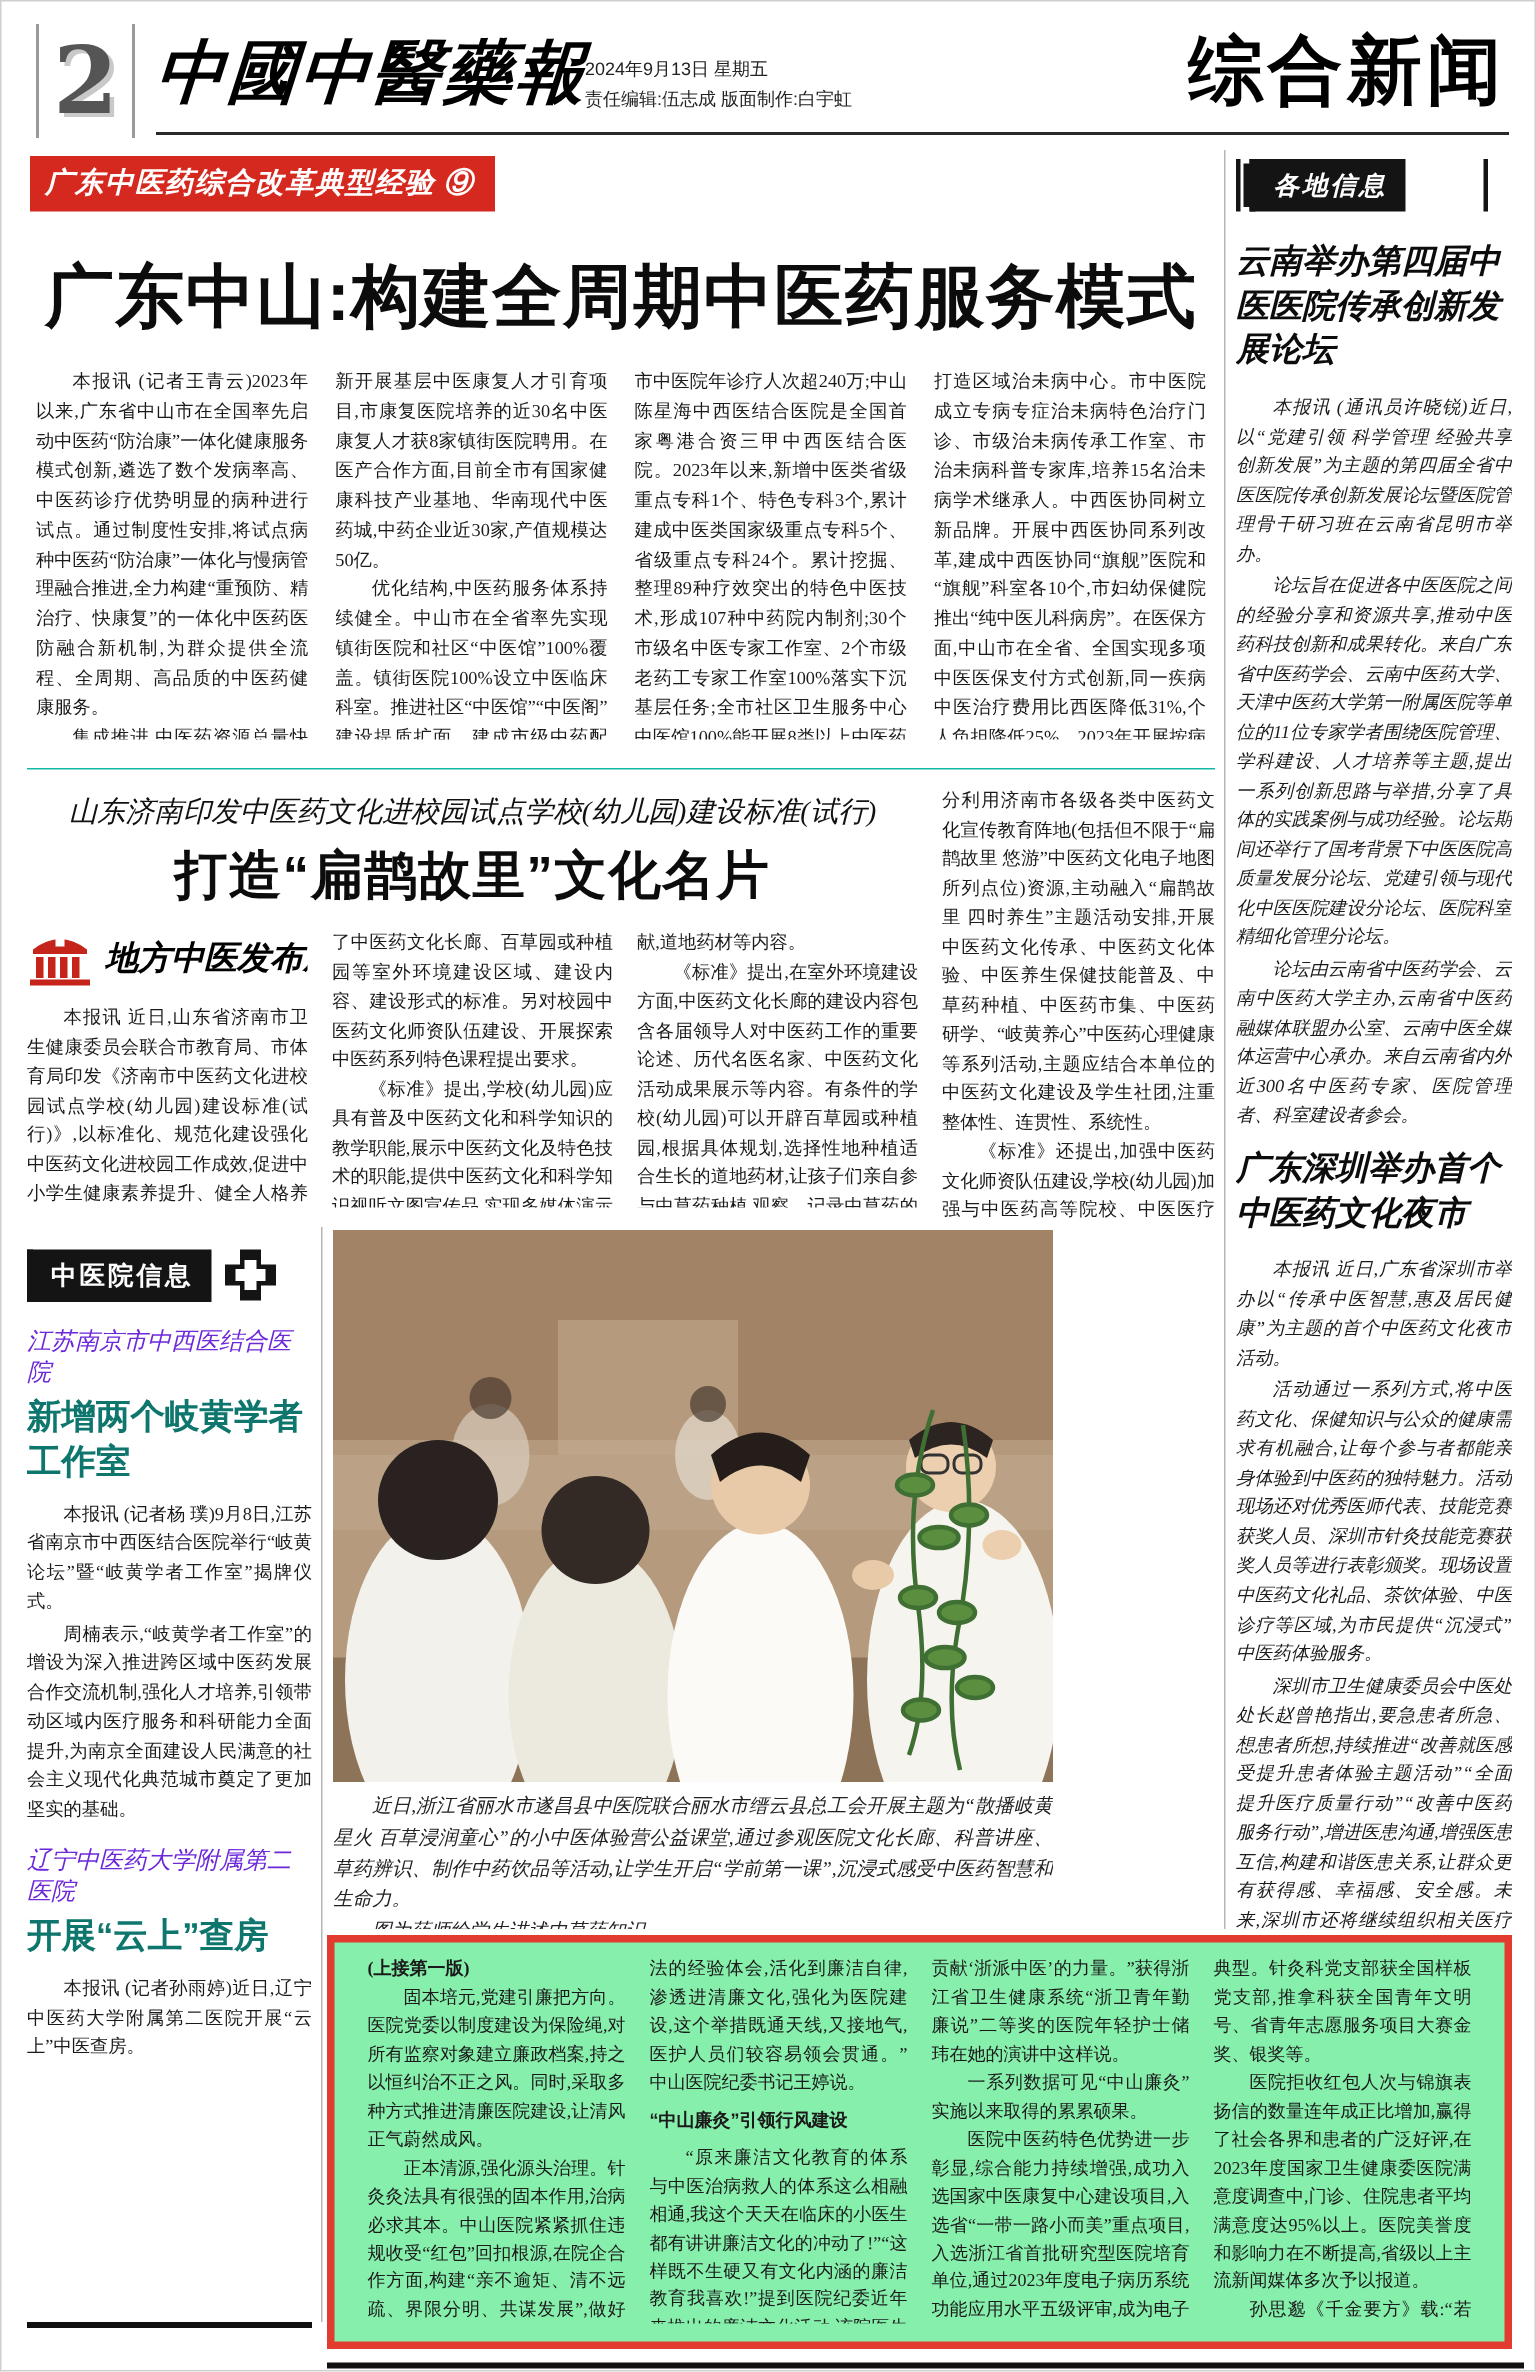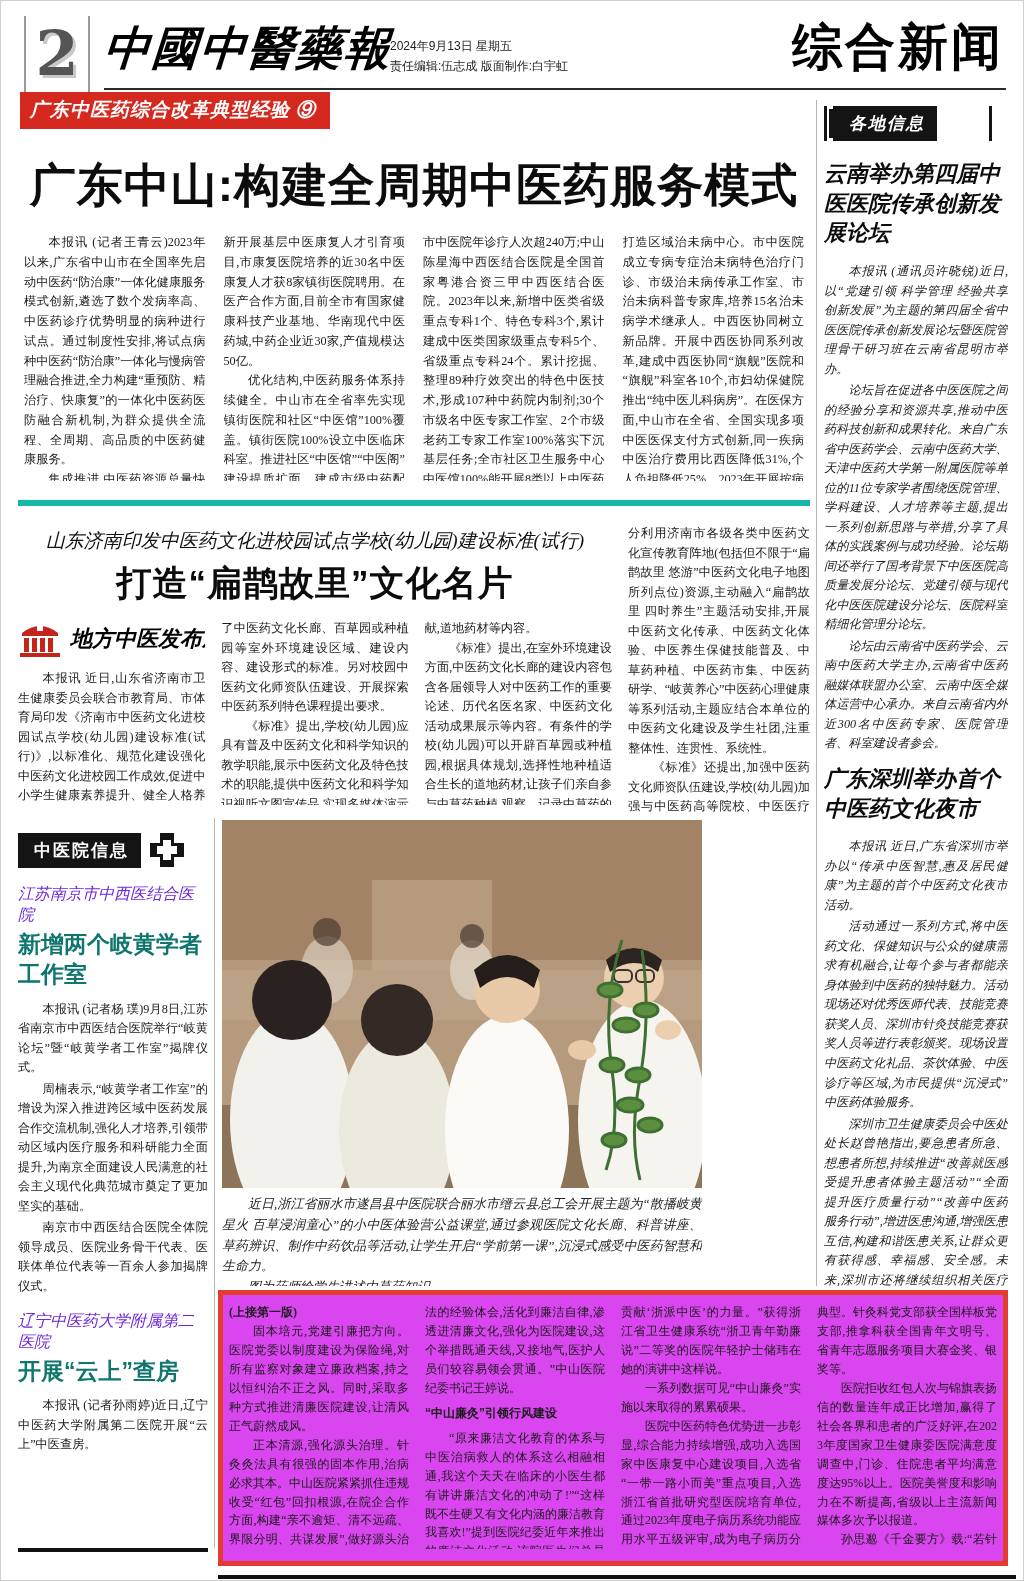--- a/index.html
+++ b/index.html
@@ -18,21 +18,21 @@
          transform:skewX(-4deg);}
   .hmeta{position:absolute;left:372px;top:26px;font-family:"Liberation Sans",sans-serif;
          font-size:12px;color:#222;line-height:20px;}
   .section-title{position:absolute;right:2px;top:4px;font-family:"Liberation Sans",sans-serif;
          font-size:50px;font-weight:900;letter-spacing:3px;color:#000;text-align:center;}
   .header-rule{position:absolute;left:86px;top:78px;width:902px;height:0;border-top:2px solid #2a2a2a;}
   
   .vrule-main{position:absolute;left:816px;top:100px;width:0;height:1186px;border-left:1px solid #b5b5b3;}
   .vrule-left{position:absolute;left:214px;top:818px;width:0;height:730px;border-left:1px solid #b5b5b3;}
   
-  .main-art{position:absolute;left:18px;top:88px;width:792px;height:412px;border-bottom:6px solid #14b8a6;}
+  .main-art{position:absolute;left:18px;top:100px;width:792px;height:412px;border-bottom:1px solid #14b8a6;}
   .red-badge{display:inline-block;background:#d5281e;color:#fff;
              font-family:"Liberation Serif",serif;font-style:italic;font-weight:bold;
              font-size:19px;padding:5px 14px 6px 10px;letter-spacing:1px;margin:4px 0 0 2px;}
   .main-headline{margin:26px 0 16px 0;text-align:center;font-family:"Liberation Sans",sans-serif;
              font-size:46px;font-weight:900;letter-spacing:1px;color:#0c0c0c;}
   .cols{display:flex;gap:18px;padding:0 6px;}
   .col{flex:1 1 0;overflow:hidden;}
   .col p{margin:0;font-size:12.2px;line-height:1.62;text-align:justify;
          word-break:break-all;text-indent:2em;}
   .col p.cont{text-indent:0;}
@@ -72,21 +72,21 @@
                 border-left:3px solid #141414;border-right:3px solid #141414;padding:0 6px;width:150px;}
   .r-headline{font-family:"Liberation Sans",sans-serif;font-size:22px;font-weight:900;
               line-height:1.35;margin:10px 0 14px 0;color:#0c0c0c;}
   
   .photo{position:absolute;left:222px;top:820px;width:480px;height:368px;overflow:hidden;background:#b49a7e;}
   .caption{position:absolute;left:222px;top:1194px;width:480px;height:92px;overflow:hidden;}
   .caption p{margin:0;font-style:italic;font-size:13px;line-height:1.6;text-align:justify;
              word-break:break-all;text-indent:2em;color:#222;}
   
   .red-box{position:absolute;left:218px;top:1290px;width:790px;height:276px;
-           border:5px solid #e23b30;background:#d946ef;padding:8px 6px;box-sizing:border-box;}
+           border:5px solid #e23b30;background:#86efac;padding:8px 22px;box-sizing:border-box;}
   .red-box .cols{gap:16px;padding:0;height:246px;}
   .red-box p{font-size:12px;line-height:1.58;}
   .rb-note{font-weight:bold;text-indent:0 !important;}
   .rb-subhead{text-align:center;font-family:"Liberation Sans",sans-serif;font-weight:900;
               font-size:15px;text-indent:0 !important;margin:6px 0 !important;}
   .icon{display:inline-block;line-height:0;}
 </style>
 </head>
 <body>
 
@@ -178,21 +178,20 @@
           <path d="M13 3 h14 v10 h10 v14 h-10 v10 h-14 v-10 h-10 v-14 h10 Z" fill="#141414"></path>
           <path d="M16 10 h8 v6 h6 v8 h-6 v6 h-8 v-6 h-6 v-8 h6 Z" fill="#fff"></path>
         </svg>
       </span>
     </div>
 
     <div class="kicker">江苏南京市中西医结合医院</div>
     <h3 class="sub-headline">新增两个岐黄学者工作室</h3>
     <p>本报讯 (记者杨 璞)9月8日,江苏省南京市中西医结合医院举行“岐黄论坛”暨“岐黄学者工作室”揭牌仪式。</p>
     <p>周楠表示,“岐黄学者工作室”的增设为深入推进跨区域中医药发展合作交流机制,强化人才培养,引领带动区域内医疗服务和科研能力全面提升,为南京全面建设人民满意的社会主义现代化典范城市奠定了更加坚实的基础。</p>
-    <p>南京市中西医结合医院全体院领导成员、医院业务骨干代表、医联体单位代表等一百余人参加揭牌仪式。</p>
 
     <div class="kicker" style="margin-top:14px">辽宁中医药大学附属第二医院</div>
     <h3 class="sub-headline">开展“云上”查房</h3>
     <p>本报讯 (记者孙雨婷)近日,辽宁中医药大学附属第二医院开展“云上”中医查房。</p>
 
   </aside>
 
   <figure class="photo" style="margin:0">
     <svg width="480" height="368" viewBox="0 0 480 368">
       <rect width="480" height="368" fill="#b59a7d"></rect>

